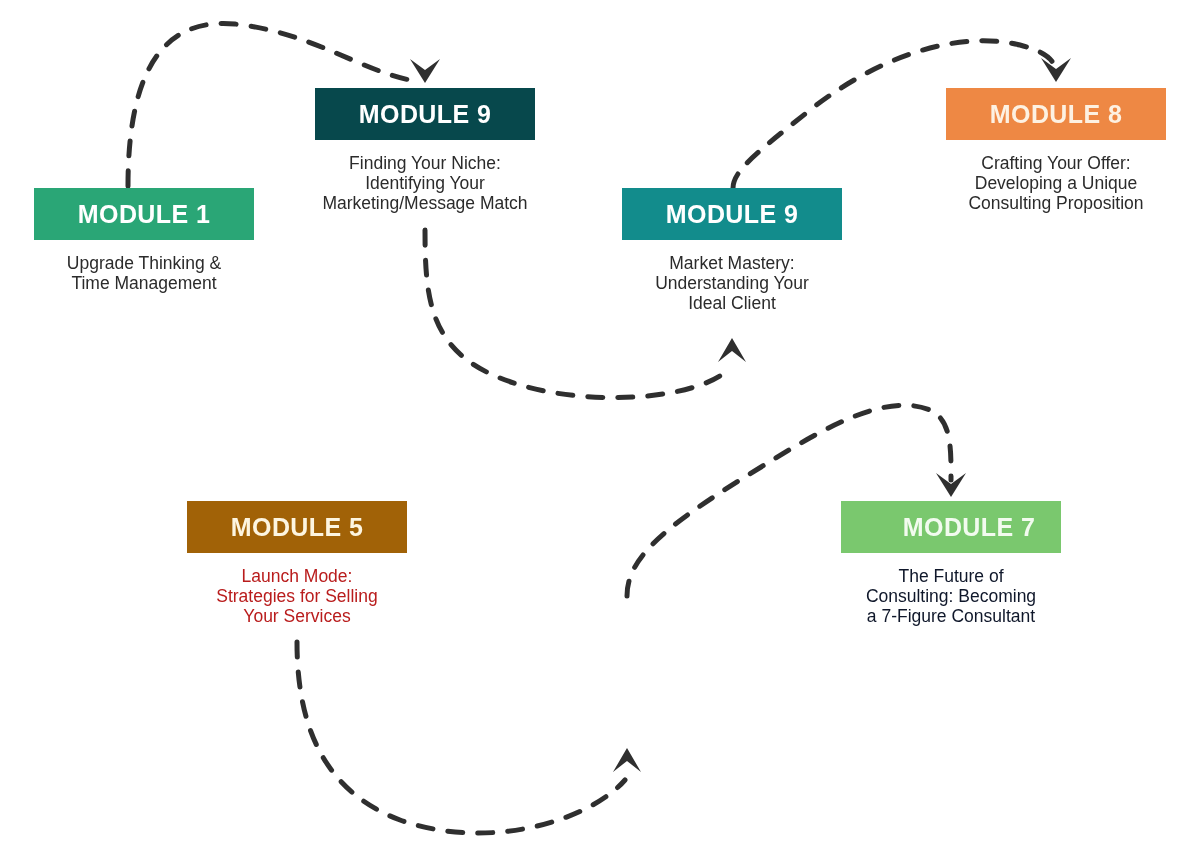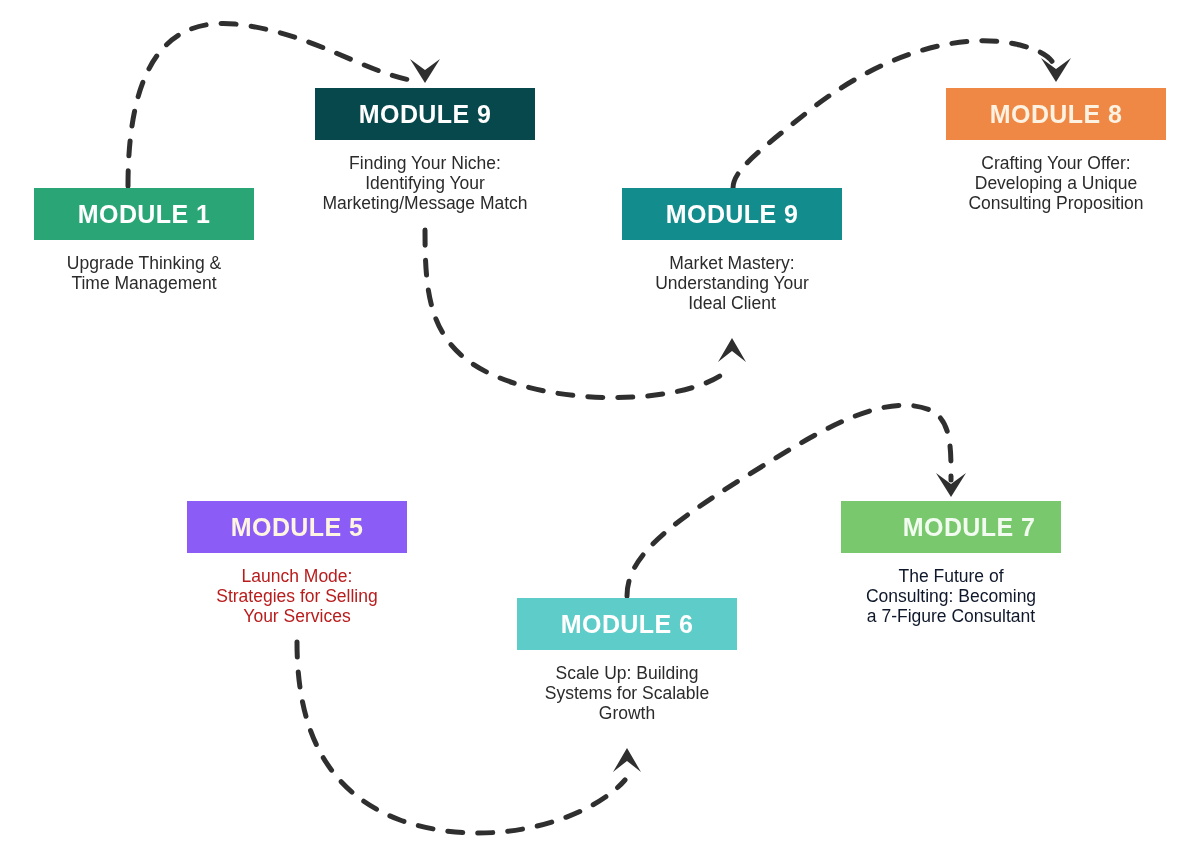--- a/index.html
+++ b/index.html
@@ -100,32 +100,26 @@
   </div>
 
   <div class="module" id="module-4">
     <div class="module-badge" style="background: rgb(238, 136, 68); color: rgb(253, 241, 226);">MODULE 8</div>
     <div class="module-caption" style="color: rgb(43, 43, 43);">Crafting Your Offer:
 Developing a Unique
 Consulting Proposition</div>
   </div>
 
   <div class="module" id="module-5">
-    <div class="module-badge" style="background: #8b5cf6; color: rgb(253, 245, 224);">MODULE 5</div>
+    <div class="module-badge" style="background: #a16207; color: rgb(253, 245, 224);">MODULE 5</div>
     <div class="module-caption" style="color: #b91c1c;">Launch Mode:
 Strategies for Selling
 Your Services</div>
   </div>
 
-  <div class="module" id="module-6">
-    <div class="module-badge" style="background: rgb(94, 204, 200); color: rgb(255, 255, 255);">MODULE 6</div>
-    <div class="module-caption" style="color: rgb(43, 43, 43);">Scale Up: Building
-Systems for Scalable
-Growth</div>
-  </div>
 
   <div class="module" id="module-7">
     <div class="module-badge" style="background: rgb(122, 200, 110); color: rgb(242, 251, 239); padding-left: 36px;">MODULE 7</div>
     <div class="module-caption" style="color: #0f172a;">The Future of
 Consulting: Becoming
 a 7-Figure Consultant</div>
   </div>
 
 </div>
 

